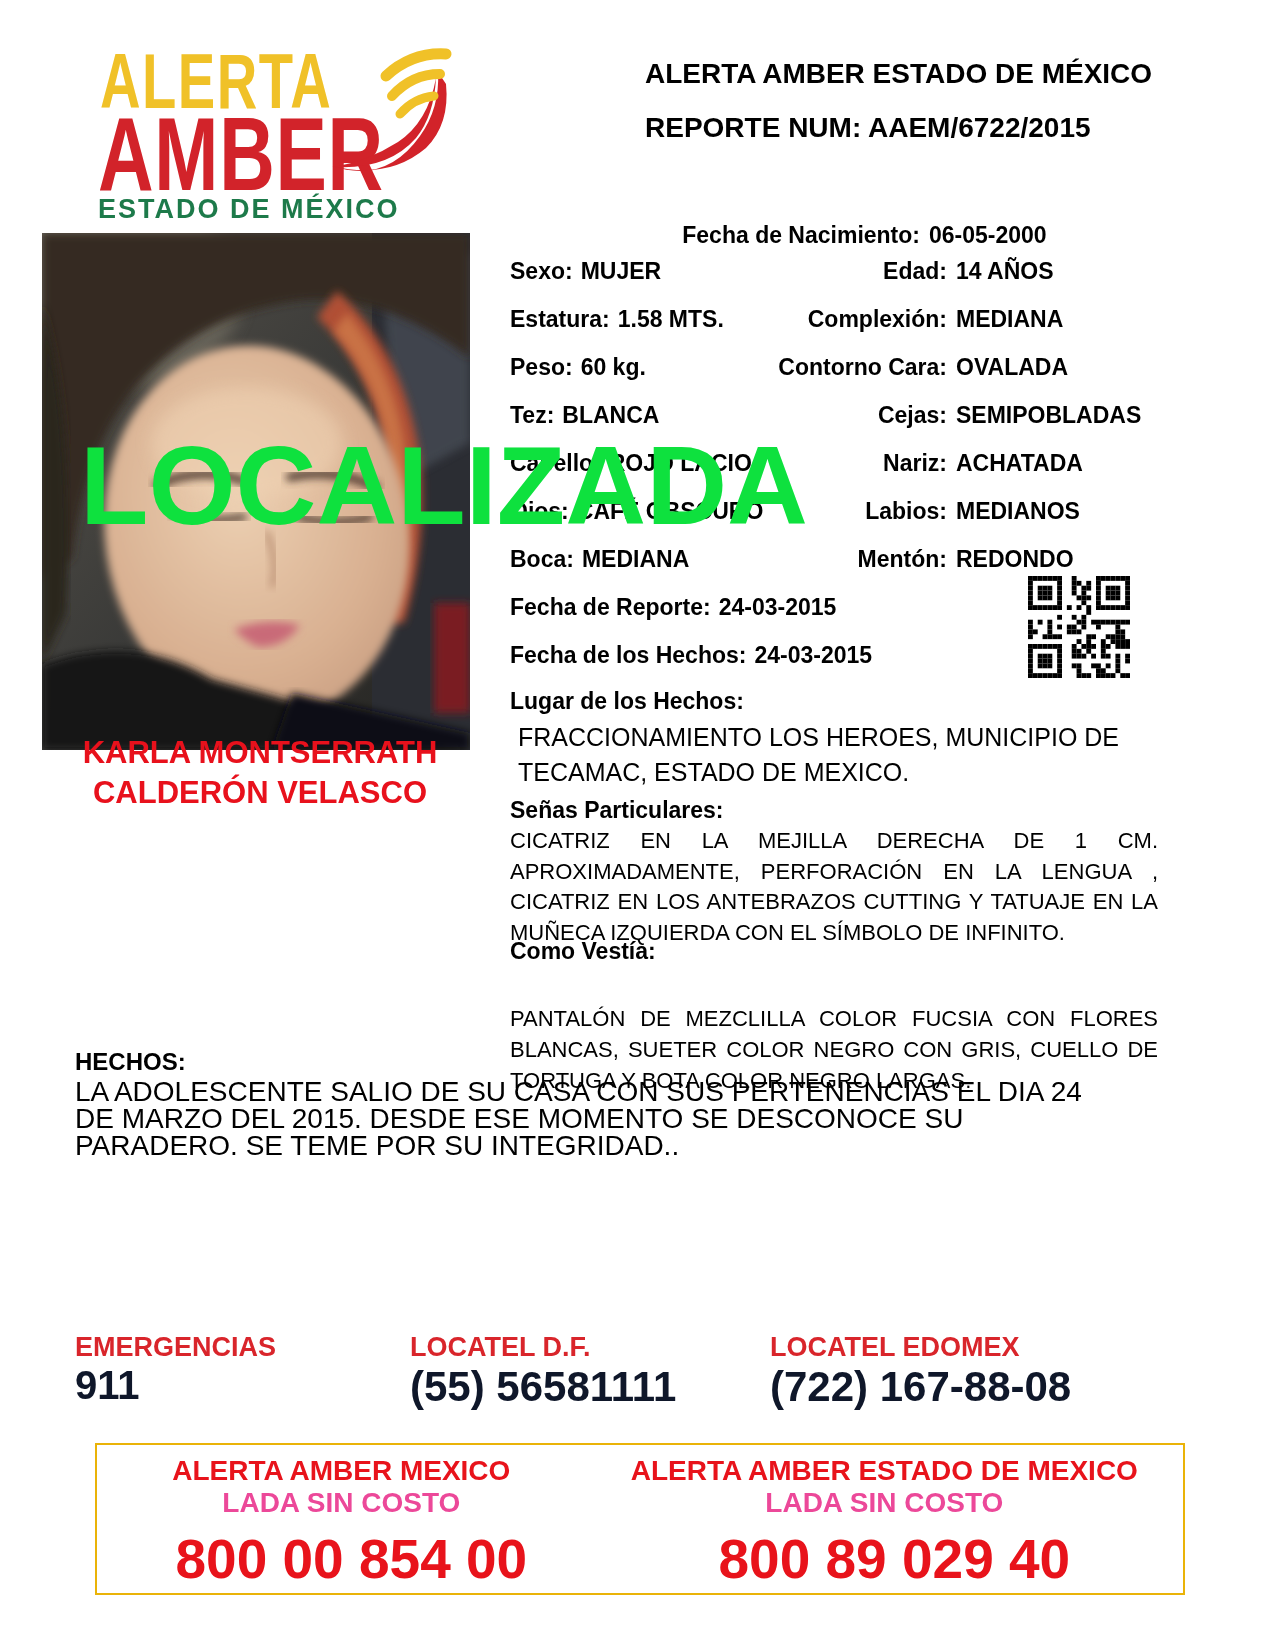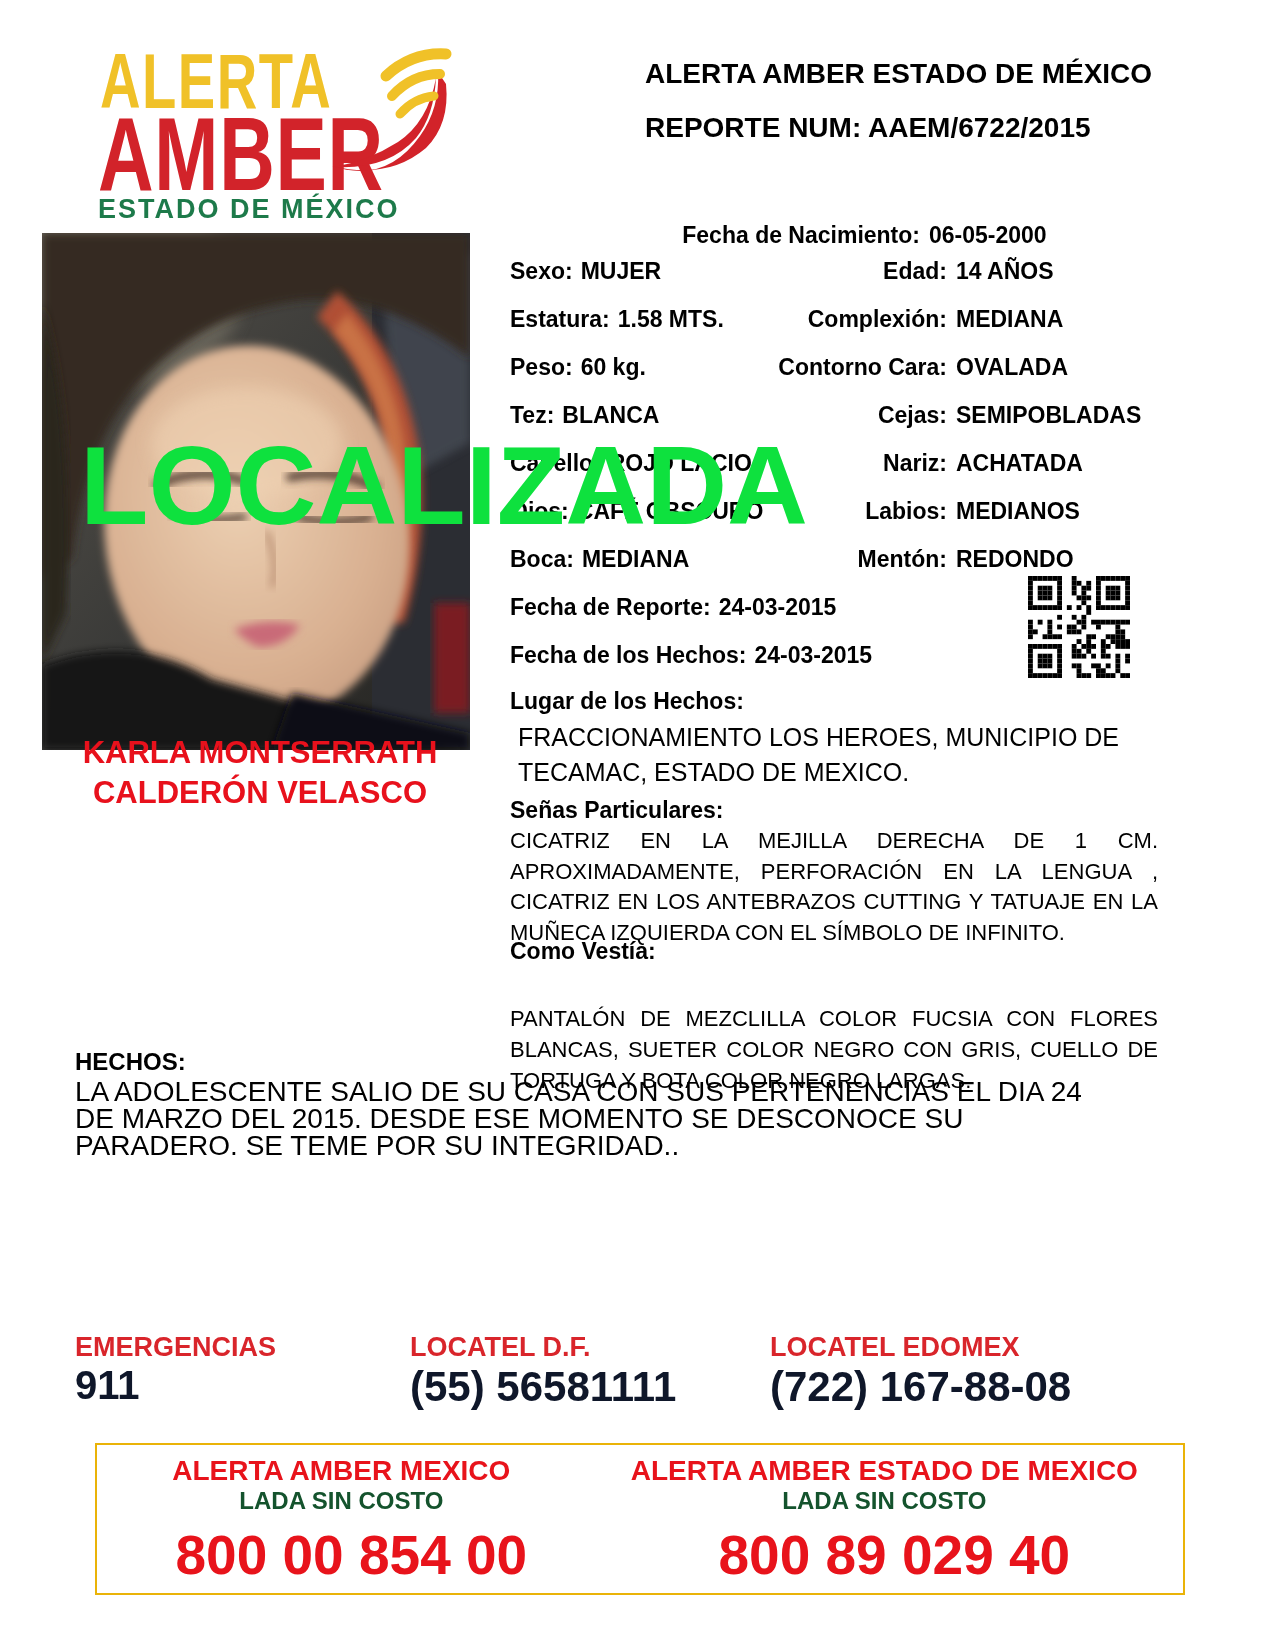--- a/index.html
+++ b/index.html
@@ -63,21 +63,21 @@
   .contact-label{color:#d9252b;font-weight:bold;font-size:27px;white-space:nowrap;}
   .contact-number{color:#0f172a;font-weight:bold;font-size:42px;white-space:nowrap;}
   .contact-1 .contact-number{font-size:40px;}
 
   
   .footer-box{position:absolute;left:95px;top:1443px;width:1086px;height:148px;
               border:2px solid #eab308;display:flex;background:#fff;}
   .fcol{flex:1;text-align:center;padding-top:10px;}
   .fcol-left{flex:0 0 45%;}
   .f-title{color:#e8131b;font-weight:bold;font-size:28px;white-space:nowrap;}
-  .f-sub{color:#14532d;font-weight:bold;font-size:24px;margin-top:0px;}
+  .f-sub{color:#ec4899;font-weight:bold;font-size:28px;margin-top:0px;}
   .f-number{color:#e8131b;font-weight:bold;font-size:55px;margin-top:8px;white-space:nowrap;padding-left:20px;}
 </style>
 </head>
 <body>
 
 <div class="page">
 
   <div class="logo-alerta">ALERTA</div>
   <div class="logo-amber">AMBER</div>
   <div class="logo-estado">ESTADO DE MÉXICO</div>

